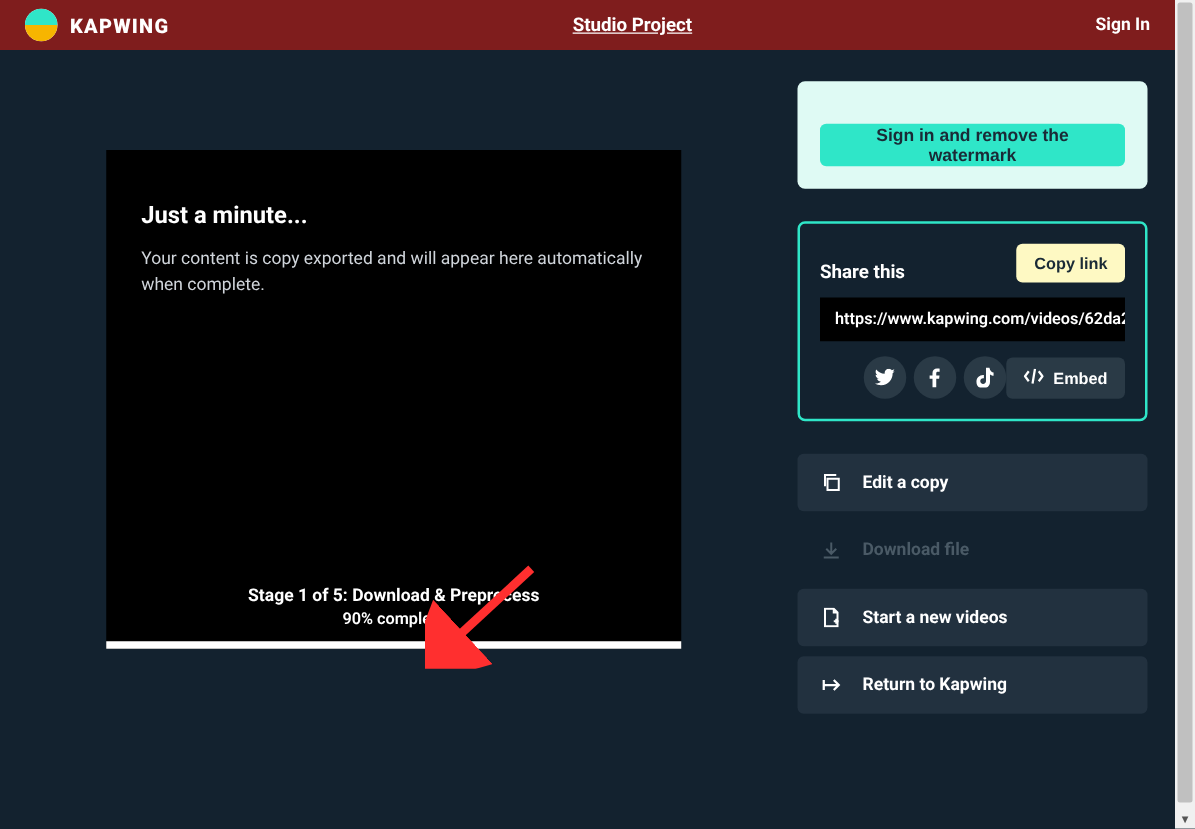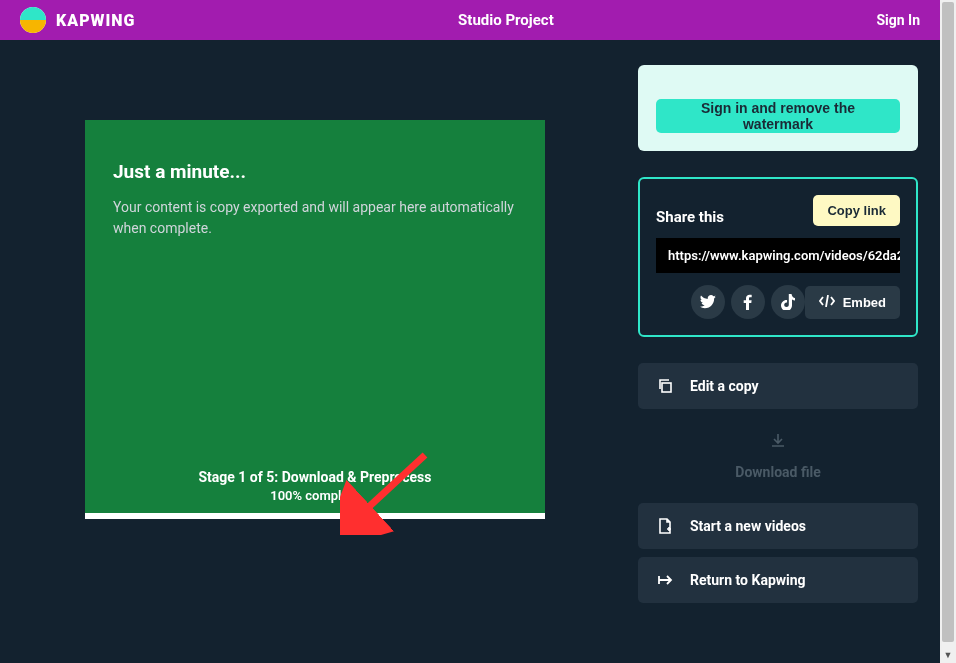--- a/index.html
+++ b/index.html
@@ -36,21 +36,21 @@
       display: flex;
       align-items: center;
       justify-content: center;
       font-size: 9px;
       color: #555;
     }
     .scrollbar-arrow.up { top: 0; }
     .scrollbar-arrow.down { bottom: 0; }
     .header {
       height: 40px;
-      background: #a21caf;
+      background: #7f1d1d;
       display: flex;
       align-items: center;
       padding: 0 20px;
       justify-content: space-between;
       width: 940px;
     }
     .header-left { display: flex; align-items: center; gap: 10px; }
     .logo-circle {
       width: 26px;
       height: 26px;
@@ -59,34 +59,34 @@
       display: flex;
       align-items: center;
       justify-content: center;
       position: relative;
       overflow: hidden;
     }
     .logo-half { position: absolute; width: 100%; height: 50%; }
     .logo-top { top: 0; background: #2fe6c8; }
     .logo-bot { bottom: 0; background: #f7b500; }
     .brand-text { font-weight: 900; font-size: 16px; letter-spacing: 1px; }
-    .header-title { font-weight: 700; font-size: 15px; }
+    .header-title { font-weight: 700; font-size: 15px; text-decoration: underline; }
     .signin { font-weight: 700; font-size: 14px; cursor: pointer; }
     .main {
       display: flex;
       width: 940px;
       height: calc(663px - 40px);
     }
     .left-panel {
       flex: 1;
       padding: 80px 0 0 0;
       position: relative;
     }
     .export-card {
-      background: #15803d;
+      background: #000000;
       margin: 0 auto;
       width: 460px;
       padding: 40px 28px 0 28px;
       position: relative;
       margin-left: 85px;
     }
     .export-title { font-size: 19px; font-weight: 700; margin-bottom: 14px; }
     .export-desc { font-size: 14px; color: #d0d5db; line-height: 1.5; }
     .stage-info {
       text-align: center;
@@ -200,21 +200,20 @@
       align-items: center;
       gap: 16px;
       cursor: pointer;
       font-weight: 700;
       font-size: 14px;
     }
     .action-item.disabled {
       background: transparent;
       color: #4a5a66;
       cursor: default;
-      flex-direction: column;
     }
     .action-icon { width: 18px; display: flex; justify-content: center; }
   </style>
 </head>
 <body>
 
 <div class="header">
   <div class="header-left">
     <div class="logo-circle">
       <div class="logo-half logo-top"></div>
@@ -225,21 +224,21 @@
   <div class="header-title">Studio Project</div>
   <div class="signin">Sign In</div>
 </div>
 
 <div class="main">
   <div class="left-panel">
     <div class="export-card">
       <div class="export-title">Just a minute...</div>
       <div class="export-desc">Your content is copy exported and will appear here automatically when complete.</div>
       <div class="stage-info">Stage 1 of 5: Download &amp; Preprocess</div>
-      <div class="percent">100% complete</div>
+      <div class="percent">90% complete</div>
       <div class="progress-bar">
         <div class="progress-fill"></div>
       </div>
     </div>
     <svg class="arrow-annotation" width="100" height="90" viewBox="0 0 100 90">
       <defs>
         <marker id="arrowhead" markerWidth="10" markerHeight="10" refX="2" refY="5" orient="auto">
           <polygon points="0 0, 10 5, 0 10" fill="#ff2f2f"></polygon>
         </marker>
       </defs>

